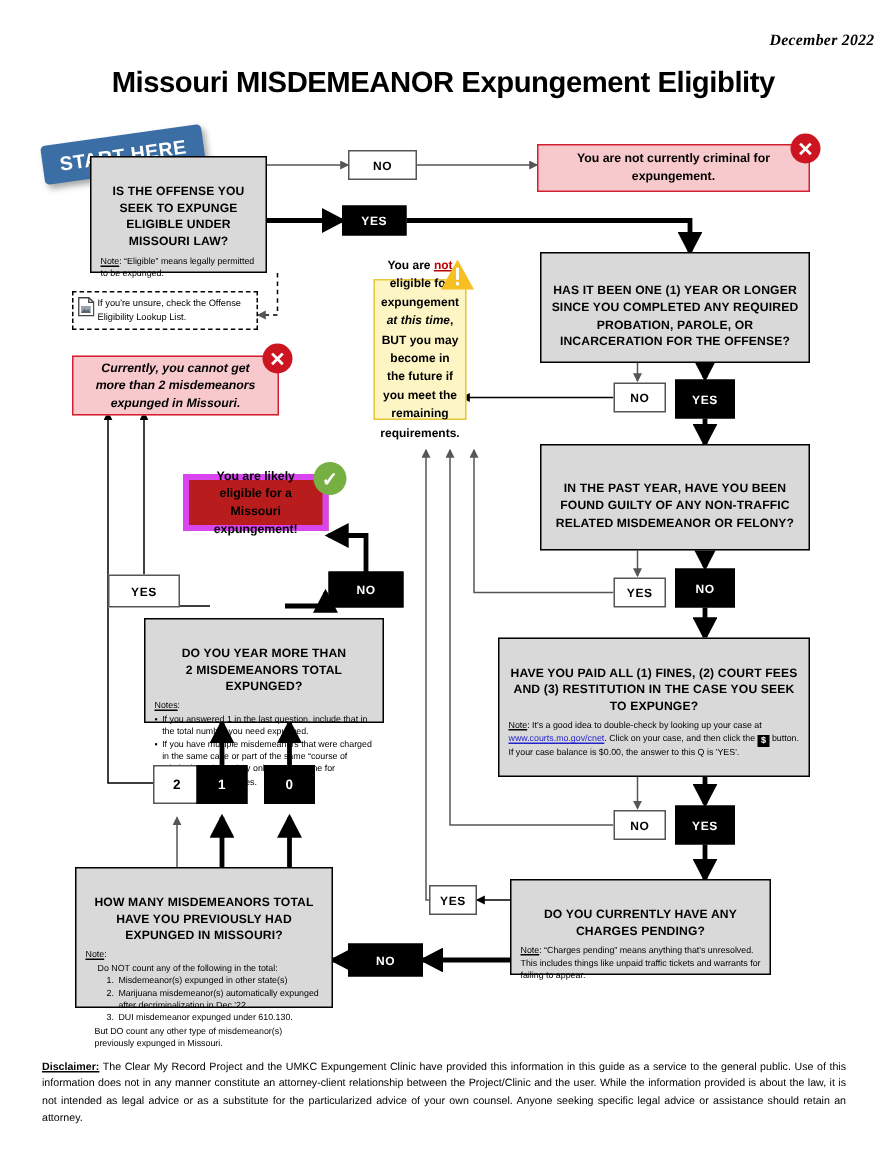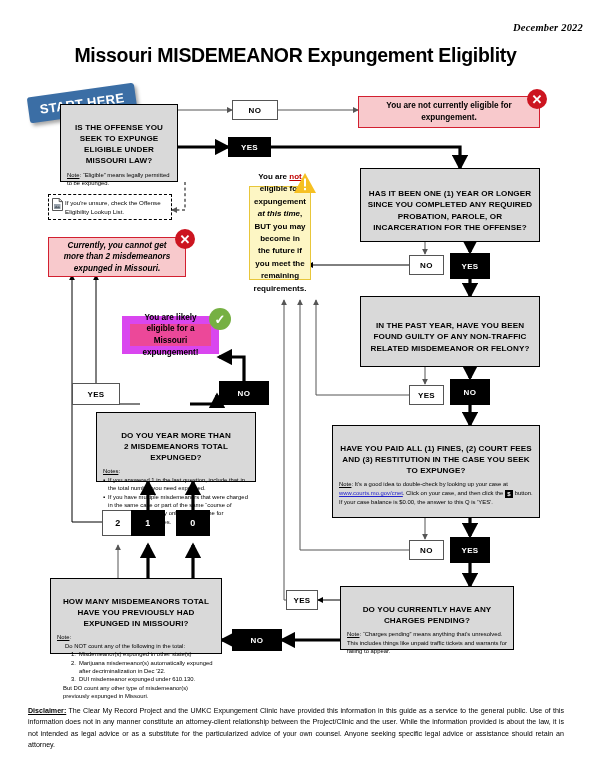--- a/index.html
+++ b/index.html
@@ -51,21 +51,21 @@
   }
   .chip.white { background:#fff; border:1.2px solid #555; color:#000; }
   .chip.black { background:#000; border:1px solid #000; color:#fff; }
 
   
   .callout { position:absolute; display:flex; align-items:center; justify-content:center;
              text-align:center; }
   .callout .ct { font-size:8.2px; font-weight:700; line-height:1.42; padding:0 8px; }
 
   .redbox { background:#f8c9cc; border:1.4px solid #d22030; }
-  .greenbox { background:#ec4899; border:8px solid #d946ef; }
+  .greenbox { background:#b91c1c; border:4px solid #d946ef; }
   .yellowbox { background:#fdf6c4; border:1.6px solid #e8c63a; }
   .yellowbox .ct { font-size:8px; line-height:1.55; font-weight:700; }
   .yellowbox .ct u { color:#c00000; }
   .yellowbox .ct i { font-style:italic; }
 
   .badge { position:absolute; border-radius:50%; display:flex;
            align-items:center; justify-content:center; color:#fff; font-weight:800; }
   .badge.x { background:#cc1520; width:20px; height:20px; font-size:13px; }
   .badge.ok { background:#76b043; width:22px; height:22px; font-size:13px; }
 
@@ -196,21 +196,21 @@
   </div>
 
   <div class="chip white" style="left:232px; top:100px; width:46px; height:20px;">
     <span>NO</span>
   </div>
   <div class="chip black" style="left:228px; top:137px; width:43px; height:20px;">
     <span>YES</span>
   </div>
 
   <div class="callout redbox" style="left:358px; top:96px; width:182px; height:32px;">
-    <div class="ct">You are not currently eligible for expungement.</div>
+    <div class="ct">You are not currently criminal for expungement.</div>
   </div>
   <div class="badge x" style="left:527px; top:89px;">
     <span>✕</span>
   </div>
 
   <div class="dashnote" style="left:48px; top:194px; width:124px; height:26px;">
     <svg class="docicon" viewBox="0 0 11 13">
       <path d="M0.5,0.5 H7.2 L10.5,3.6 V12.5 H0.5 Z" fill="#fff" stroke="#444" stroke-width="0.9"></path>
       <path d="M7.2,0.5 V3.6 H10.5" fill="none" stroke="#444" stroke-width="0.9"></path>
       <rect x="2" y="6" width="6.5" height="4.6" fill="#9aa3ad"></rect>
@@ -315,21 +315,21 @@
   <div class="chip white" style="left:102px; top:510px; width:32px; height:26px; font-size:9px;">
     <span>2</span>
   </div>
   <div class="chip black" style="left:131px; top:510px; width:34px; height:26px; font-size:9px;">
     <span>1</span>
   </div>
   <div class="chip black" style="left:176px; top:510px; width:34px; height:26px; font-size:9px;">
     <span>0</span>
   </div>
 
-  <div class="node qbox" style="left:50px; top:578px; width:172px; height:76px;">
+  <div class="node qbox" style="left:50px; top:578px; width:172px; height:94px;">
     <div class="qt">HOW MANY MISDEMEANORS TOTAL HAVE YOU PREVIOUSLY HAD EXPUNGED IN MISSOURI?</div>
     <div class="note">
       <u>Note</u>:
       <div style="padding-left:8px;">Do NOT count any of the following in the total:</div>
       <div style="padding-left:14px; display:flex; gap:3px;">
           <span>1.</span>
           <span>Misdemeanor(s) expunged in other state(s)</span>
         </div>
       <div style="padding-left:14px; display:flex; gap:3px;">
           <span>2.</span>

